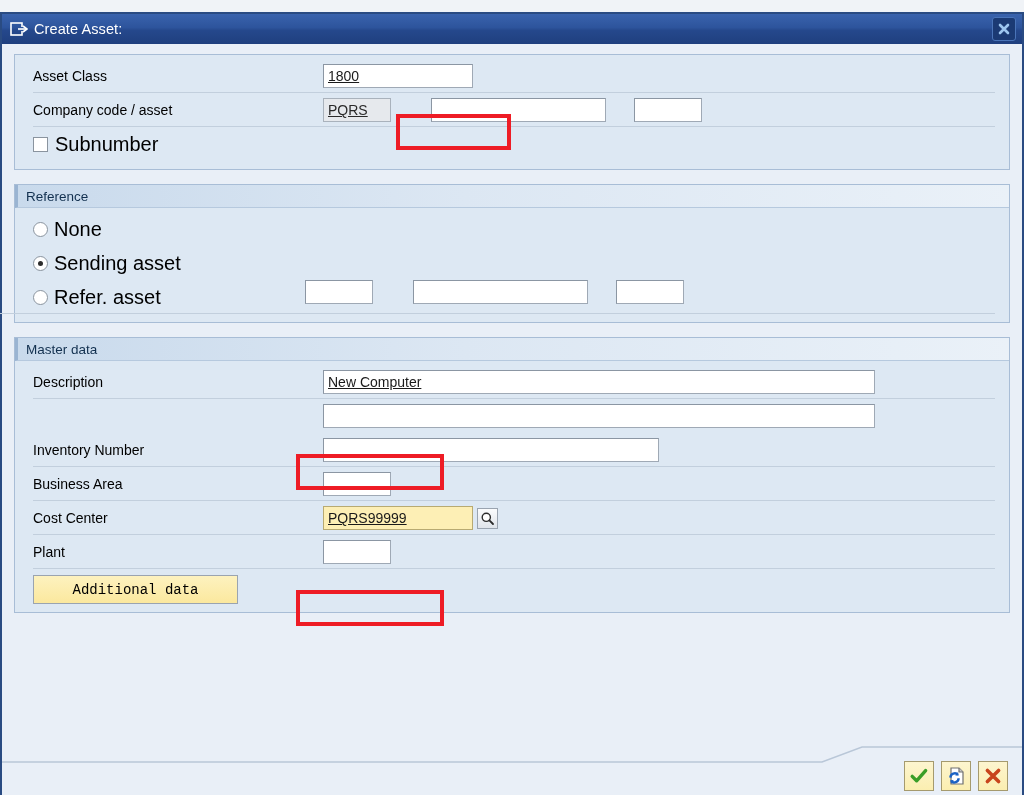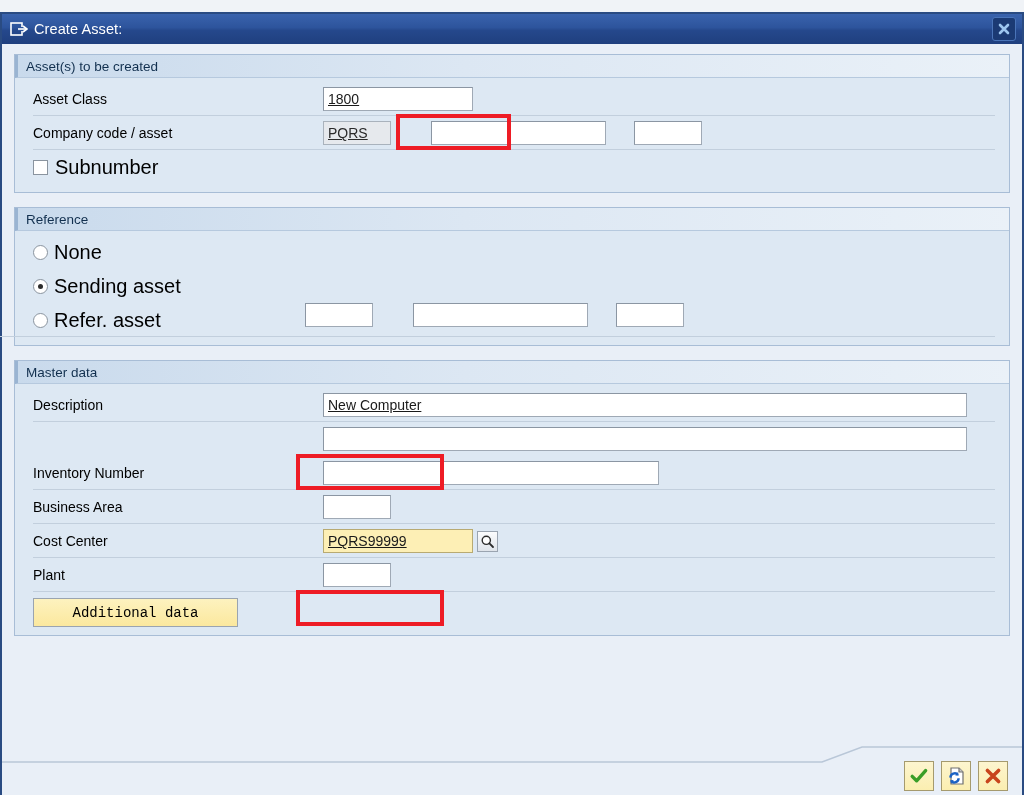--- a/index.html
+++ b/index.html
@@ -163,21 +163,21 @@
   .fld.yellow {
     background: #fdefb5;
     color: #1a1a1a;
     border-color: #b8aa72;
   }
   .w-6   { width: 68px; }
   .w-13  { width: 150px; }
   .w-14  { width: 165px; }
   .w-18  { width: 175px; }
   .w-34  { width: 336px; }
-  .w-66  { width: 644px; }
+  .w-66  { width: 552px; }
   .gap-s { margin-left: 10px; text-decoration: underline; }
   .gap-m { margin-left: 40px; }
   .gap-l { margin-left: 28px; }
 
   
   .chk-wrap, .radio-wrap {
     display: flex;
     align-items: center;
     height: 34px;
     padding-left: 18px;
@@ -326,21 +326,20 @@
     <span class="close-btn">
       <svg width="14" height="14" viewBox="0 0 14 14">
         <path d="M3 3 L11 11 M11 3 L3 11" stroke="#9dc6f0" stroke-width="2.6" stroke-linecap="round"></path>
       </svg>
     </span>
   </div>
 
   <div class="content">
 
     <div class="group">
-      <div class="group-header">Asset(s) to be created</div>
       <div class="group-body">
 
         <div class="row rule">
           <span class="label">Asset Class</span>
           <span class="fld w-13 gap-s">1800</span>
         </div>
 
         <div class="row rule">
           <span class="label">Company code / asset</span>
           <span class="fld ro w-6 gap-s">PQRS</span>

